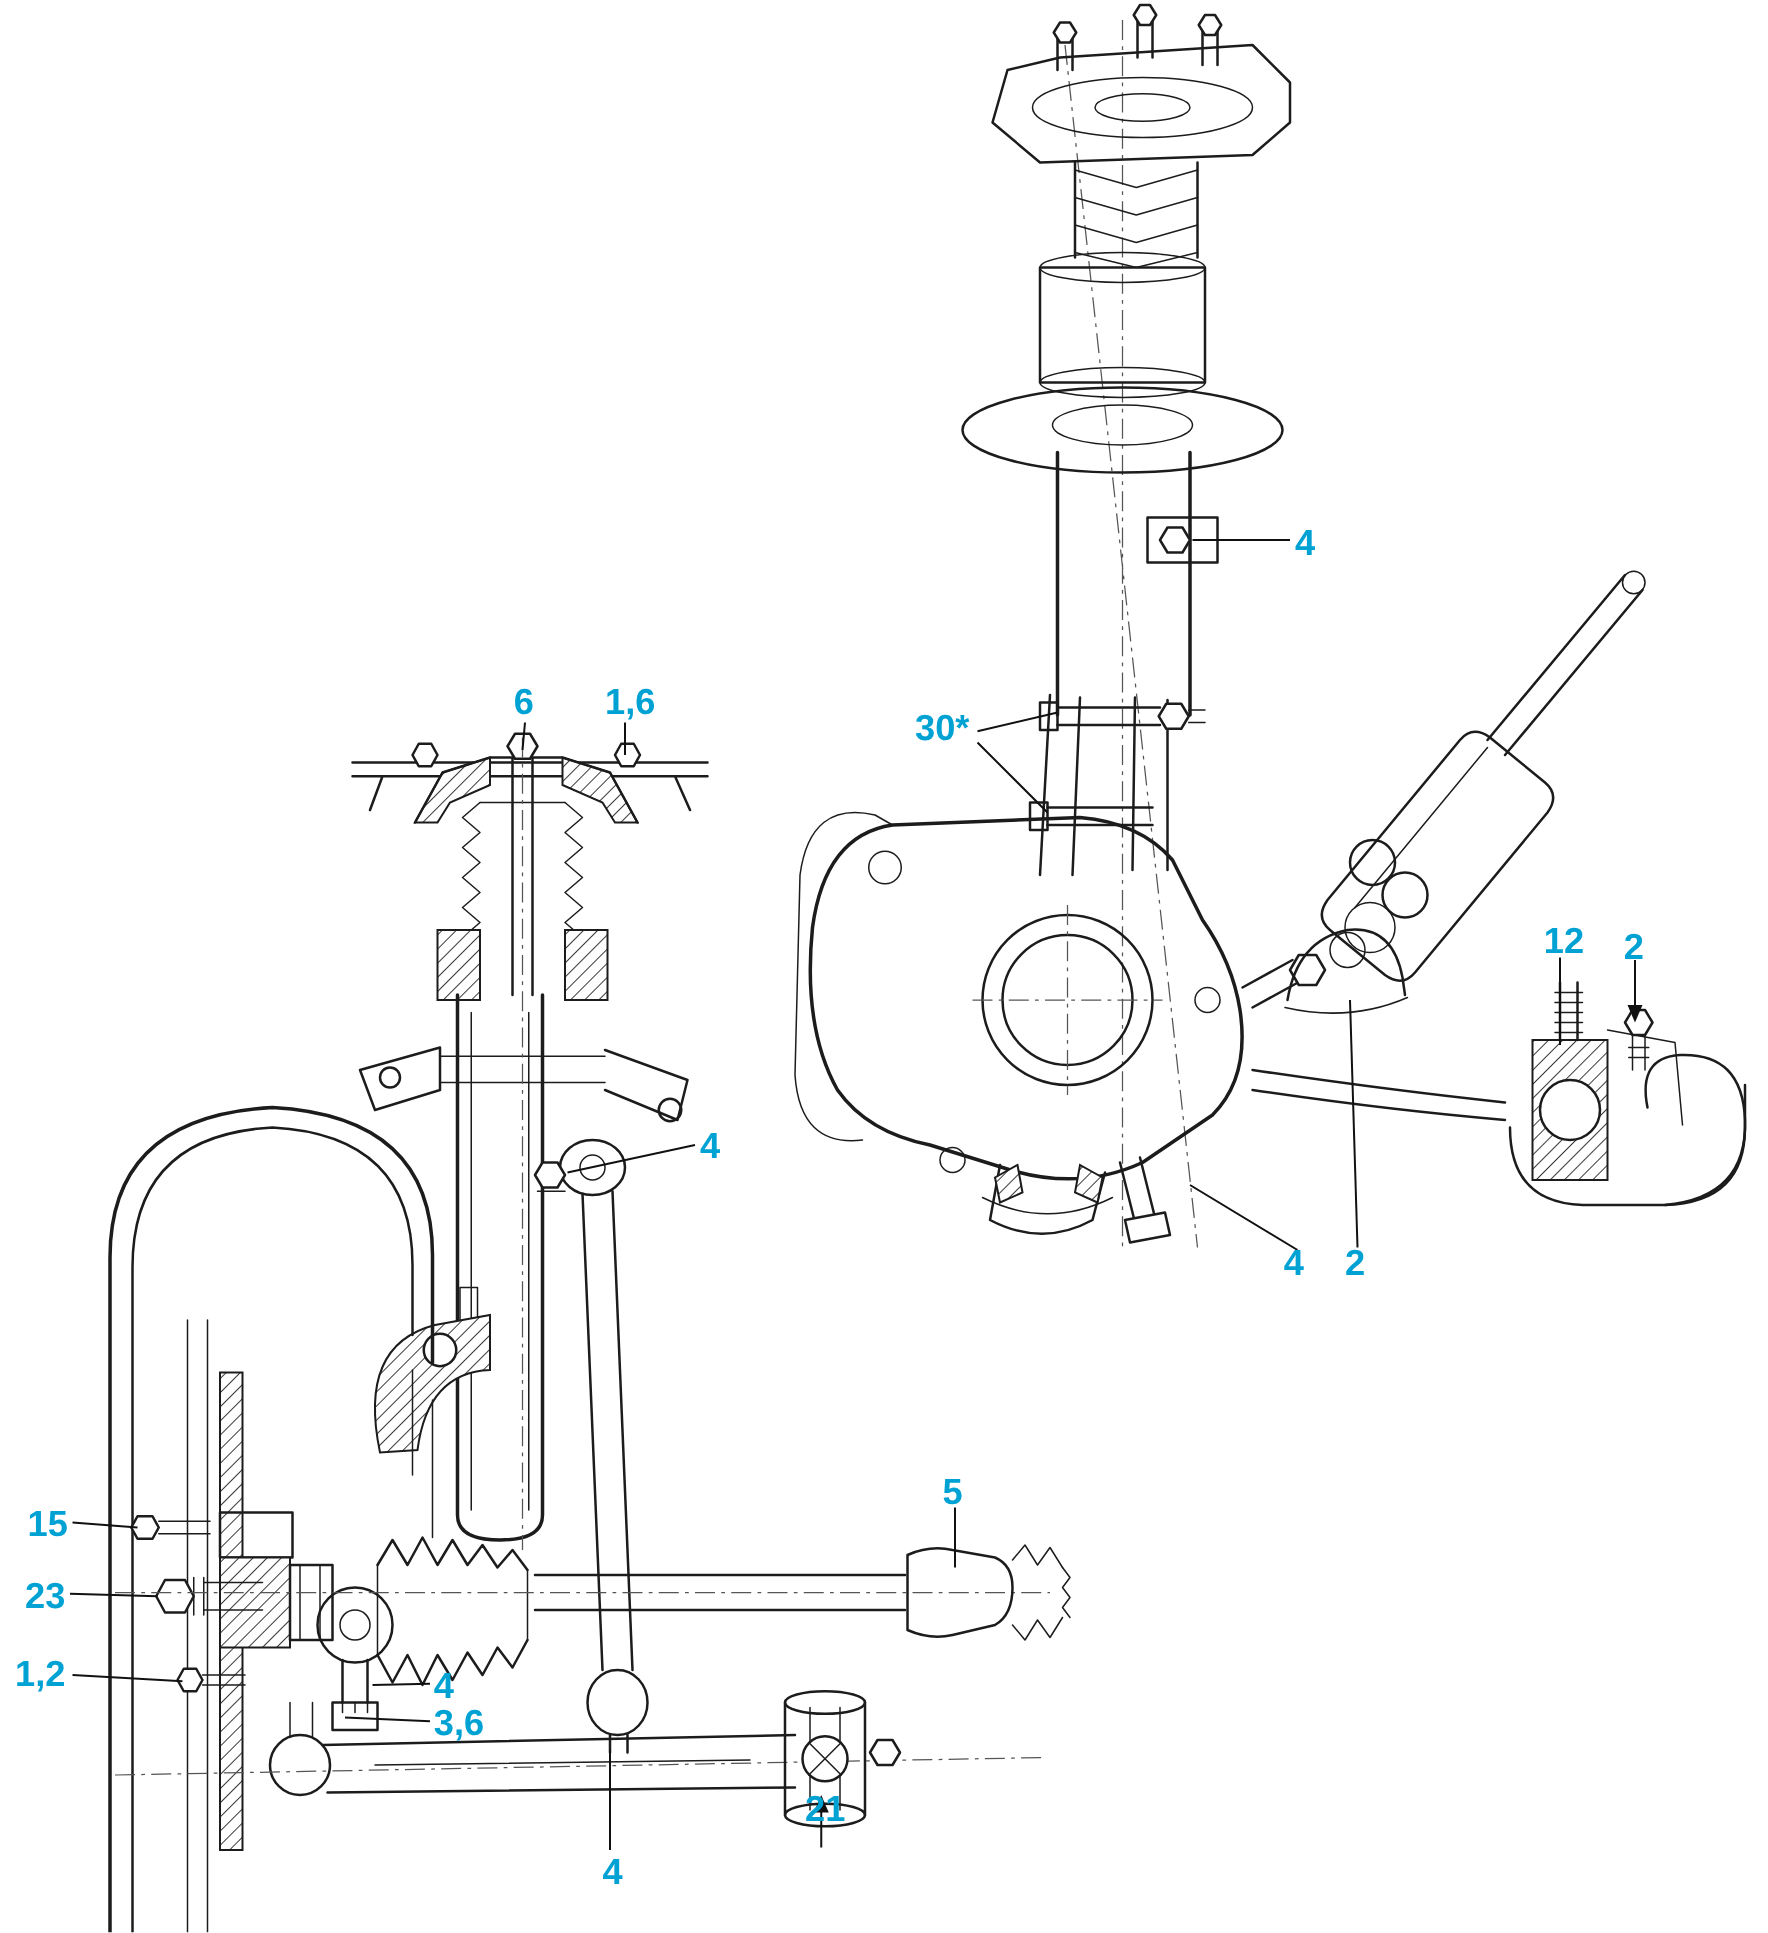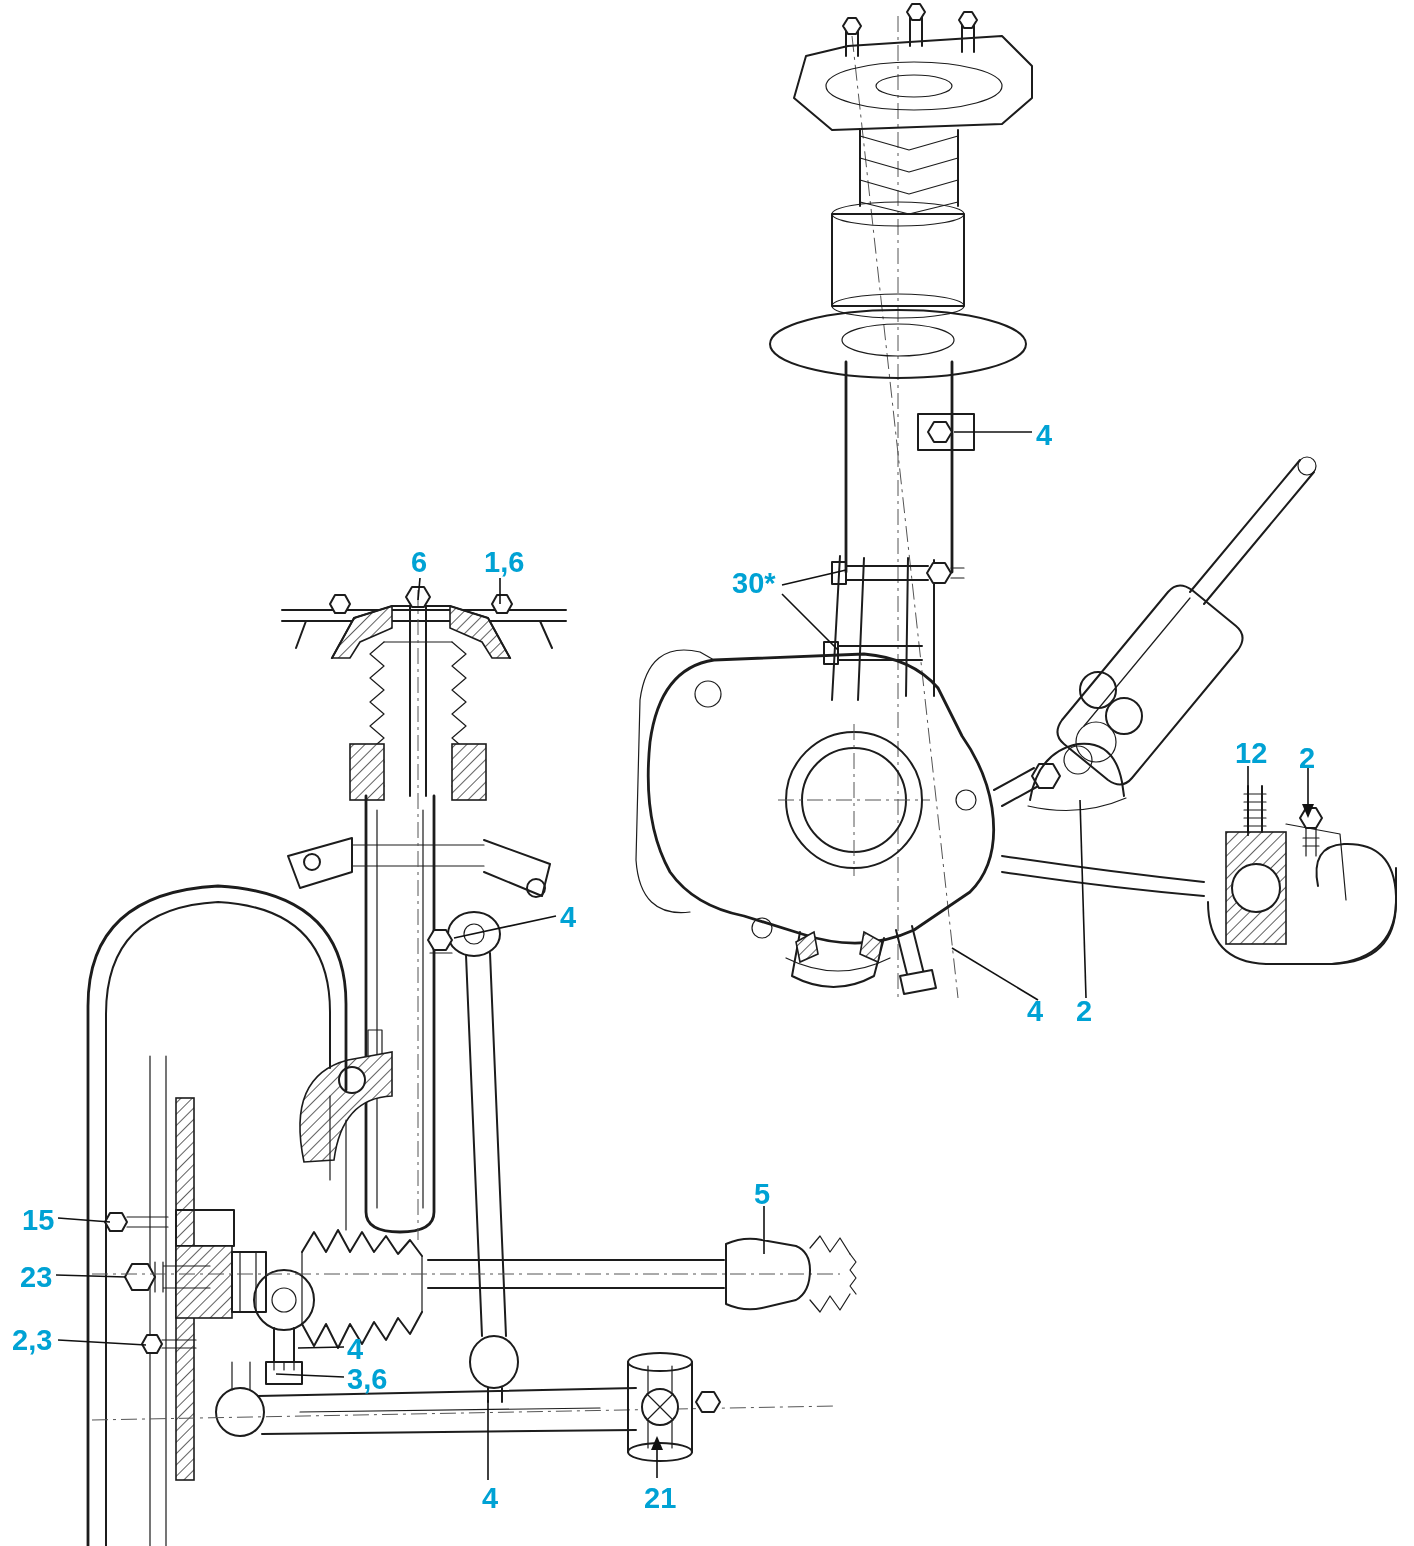--- a/index.html
+++ b/index.html
@@ -269,21 +269,21 @@
   <div class="callout" style="left:411px;top:547px">6</div>
   <div class="callout" style="left:484px;top:547px">1,6</div>
   <div class="callout" style="left:1036px;top:420px">4</div>
   <div class="callout" style="left:732px;top:568px">30*</div>
   <div class="callout" style="left:1235px;top:738px">12</div>
   <div class="callout" style="left:1299px;top:743px">2</div>
   <div class="callout" style="left:560px;top:902px">4</div>
   <div class="callout" style="left:754px;top:1179px">5</div>
   <div class="callout" style="left:22px;top:1205px">15</div>
   <div class="callout" style="left:20px;top:1262px">23</div>
-  <div class="callout" style="left:12px;top:1325px">2,3</div>
+  <div class="callout" style="left:12px;top:1325px">1,2</div>
   <div class="callout" style="left:347px;top:1334px">4</div>
   <div class="callout" style="left:347px;top:1364px">3,6</div>
   <div class="callout" style="left:482px;top:1483px">4</div>
-  <div class="callout" style="left:644px;top:1483px">21</div>
+  <div class="callout" style="left:644px;top:1433px">21</div>
   <div class="callout" style="left:1027px;top:996px">4</div>
   <div class="callout" style="left:1076px;top:996px">2</div>
 
 </div>
 
 </body></html>

